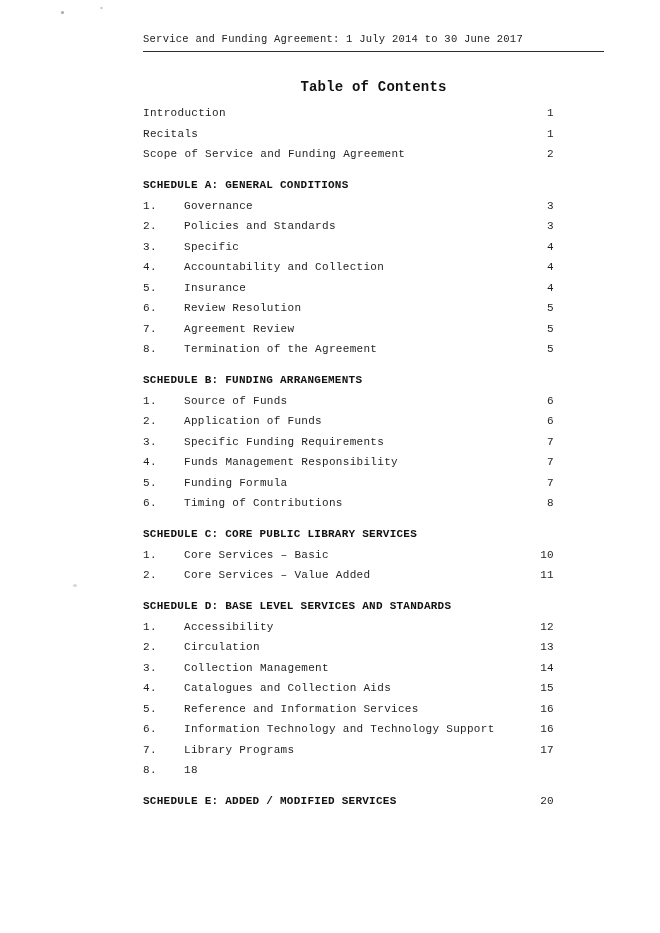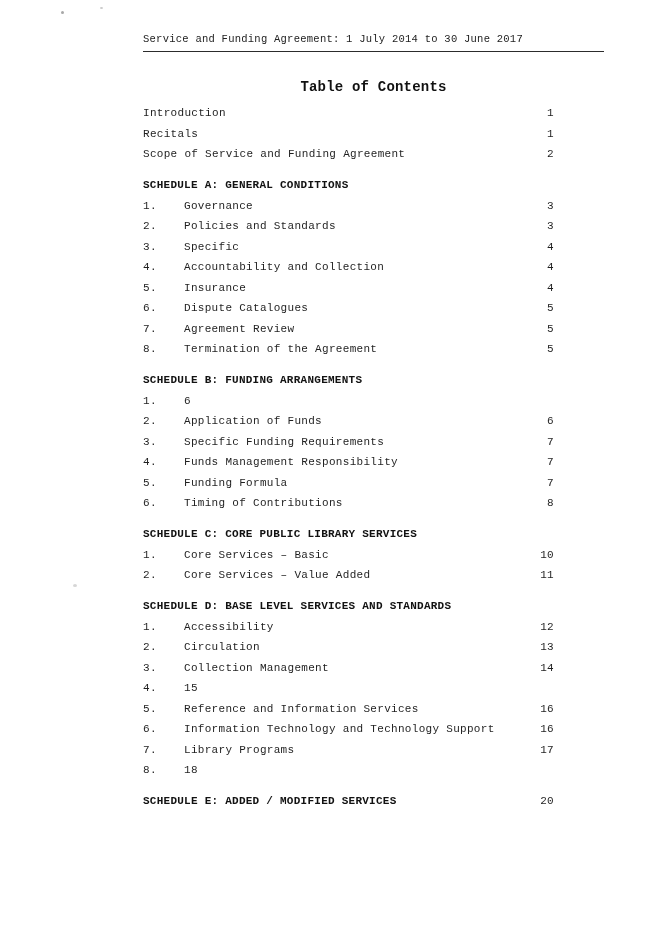--- a/index.html
+++ b/index.html
@@ -110,39 +110,40 @@
           <span class="item-label">Accountability and Collection</span>
           <span class="page-col">4</span>
         </div>
         <div class="row">
           <span class="num">5.</span>
           <span class="item-label">Insurance</span>
           <span class="page-col">4</span>
         </div>
         <div class="row">
           <span class="num">6.</span>
-          <span class="item-label">Dispute Catalogues</span>
+          <span class="item-label">Review Resolution</span>
           <span class="page-col">5</span>
         </div>
         <div class="row">
           <span class="num">7.</span>
           <span class="item-label">Agreement Review</span>
           <span class="page-col">5</span>
         </div>
         <div class="row">
           <span class="num">8.</span>
           <span class="item-label">Termination of the Agreement</span>
           <span class="page-col">5</span>
         </div>
         <div class="row heading">
           <span class="heading-label item-label">SCHEDULE B: FUNDING ARRANGEMENTS</span>
           <span class="page-col"></span>
         </div>
         <div class="row">
           <span class="num">1.</span>
+          <span class="item-label">Source of Funds</span>
           <span class="page-col">6</span>
         </div>
         <div class="row">
           <span class="num">2.</span>
           <span class="item-label">Application of Funds</span>
           <span class="page-col">6</span>
         </div>
         <div class="row">
           <span class="num">3.</span>
           <span class="item-label">Specific Funding Requirements</span>
@@ -191,20 +192,21 @@
           <span class="item-label">Circulation</span>
           <span class="page-col">13</span>
         </div>
         <div class="row">
           <span class="num">3.</span>
           <span class="item-label">Collection Management</span>
           <span class="page-col">14</span>
         </div>
         <div class="row">
           <span class="num">4.</span>
+          <span class="item-label">Catalogues and Collection Aids</span>
           <span class="page-col">15</span>
         </div>
         <div class="row">
           <span class="num">5.</span>
           <span class="item-label">Reference and Information Services</span>
           <span class="page-col">16</span>
         </div>
         <div class="row">
           <span class="num">6.</span>
           <span class="item-label">Information Technology and Technology Support</span>

